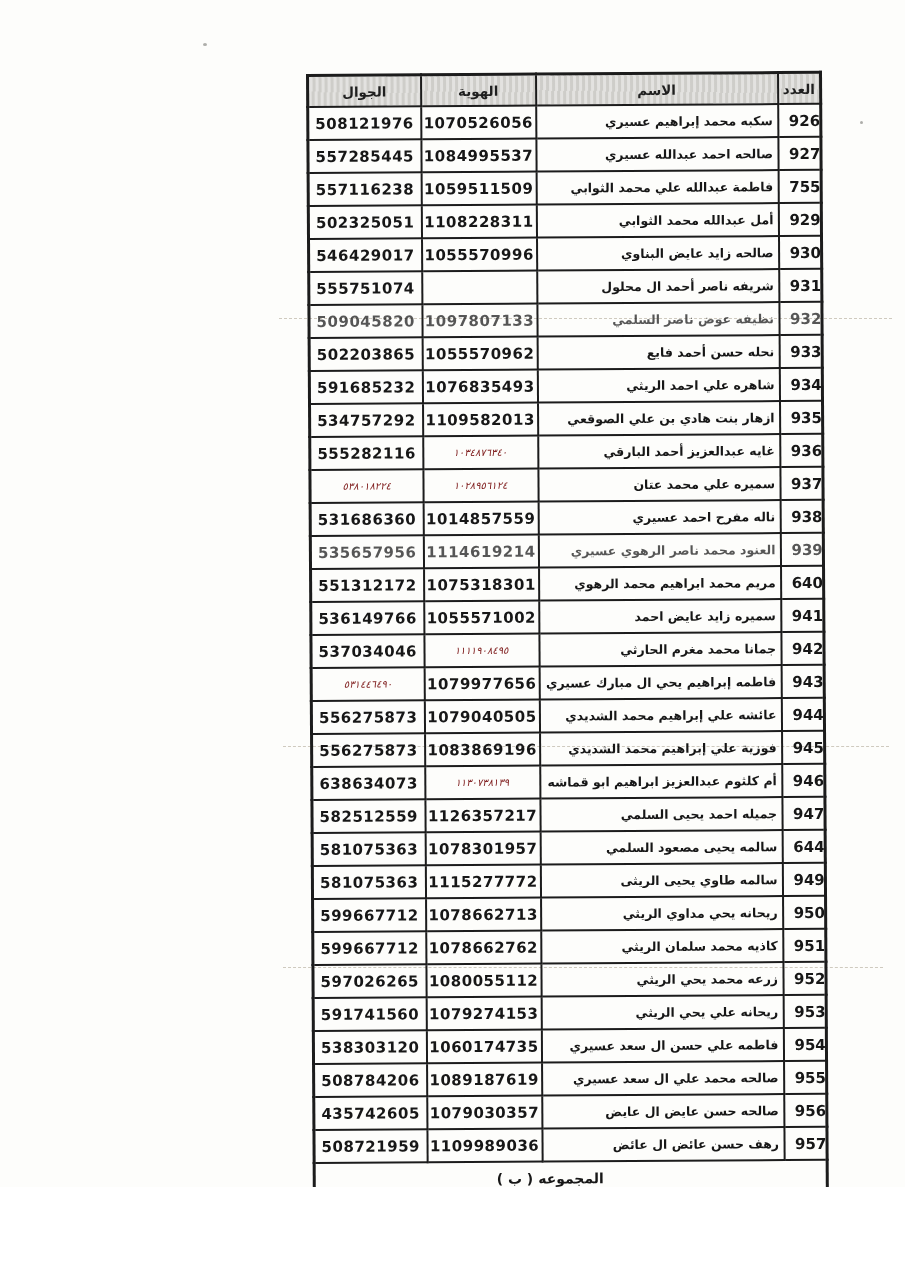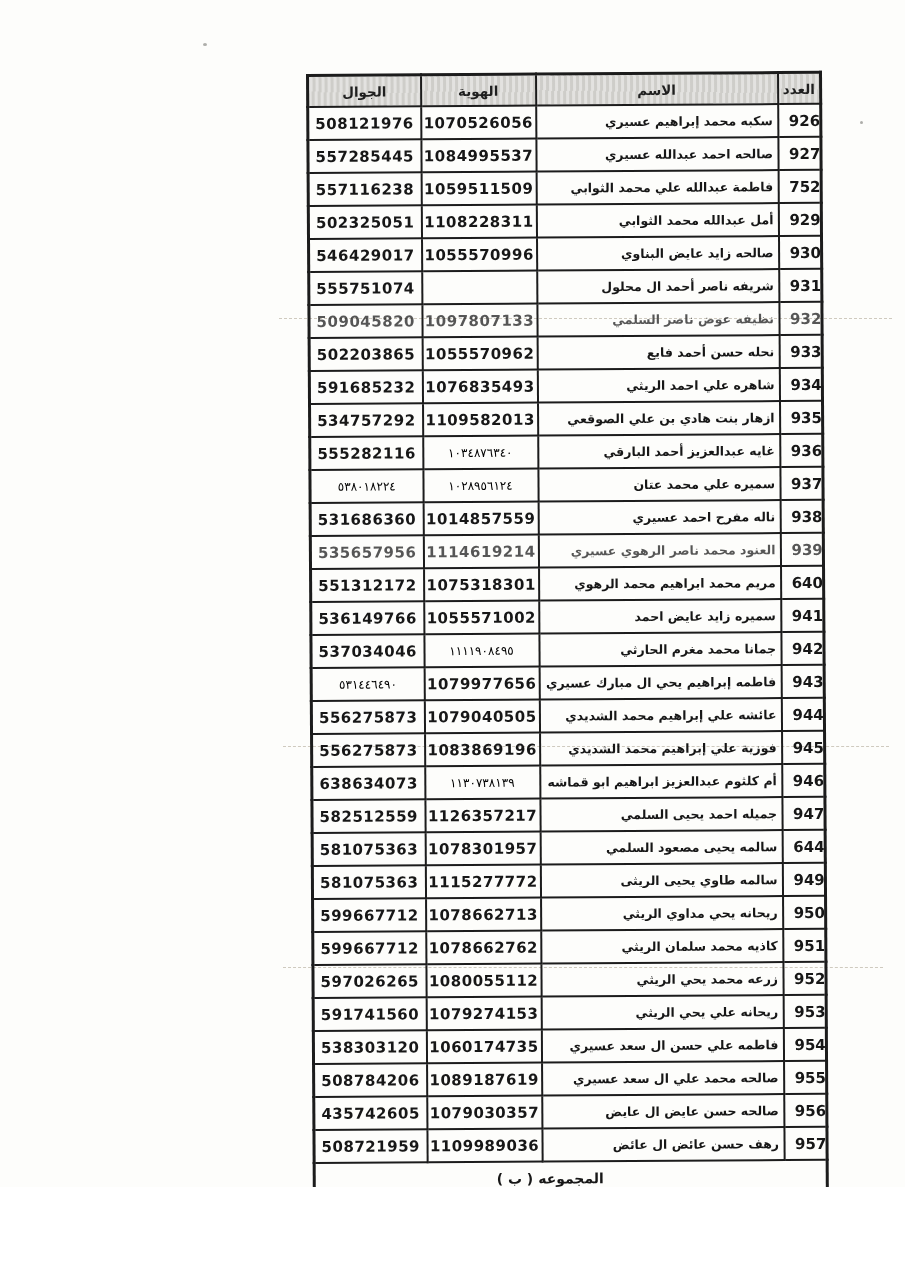--- a/index.html
+++ b/index.html
@@ -25,21 +25,21 @@
     font-size:13.5px; font-weight:bold; color:#1f1f1f;
     text-align:center; vertical-align:middle;
   }
   .roster td { height:29px; vertical-align:middle; }
   .num-cell {
     text-align:center; font-size:15px; font-weight:bold;
     letter-spacing:.5px; color:var(--text,#171717);
     font-variant-numeric:tabular-nums;
   }
   .arabic-digits {
-    font-weight:400; font-size:12px; letter-spacing:2.5px; color:#000000;
+    font-weight:400; font-size:10px; letter-spacing:2.5px; color:#7f1d1d;font-style:italic;
   }
   .name-cell {
     direction:rtl; text-align:right; padding:0 4px 0 2px;
     font-size:12.5px; font-weight:bold; color:var(--text,#171717);
     white-space:nowrap;
   }
   .count-cell { text-align:center; font-size:15px; font-weight:bold; color:var(--text,#171717);padding-left:10px; }
   .group-cell {
     direction:rtl; text-align:center; padding-right:42px;
     height:32px; font-size:14px; font-weight:bold; color:var(--text,#171717);
@@ -96,21 +96,21 @@
         <tr>
           <td class="num-cell">557285445</td>
           <td class="num-cell">1084995537</td>
           <td class="name-cell">صالحه احمد عبدالله عسيري</td>
           <td class="count-cell">927</td>
         </tr>
         <tr>
           <td class="num-cell">557116238</td>
           <td class="num-cell">1059511509</td>
           <td class="name-cell">فاطمة عبدالله علي محمد الثوابي</td>
-          <td class="count-cell">752</td>
+          <td class="count-cell">755</td>
         </tr>
         <tr>
           <td class="num-cell">502325051</td>
           <td class="num-cell">1108228311</td>
           <td class="name-cell">أمل عبدالله محمد الثوابي</td>
           <td class="count-cell">929</td>
         </tr>
         <tr>
           <td class="num-cell">546429017</td>
           <td class="num-cell">1055570996</td>

